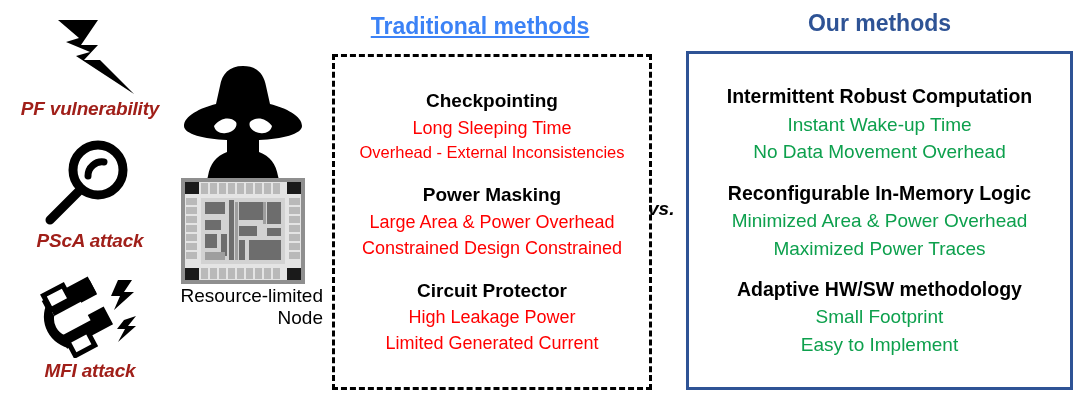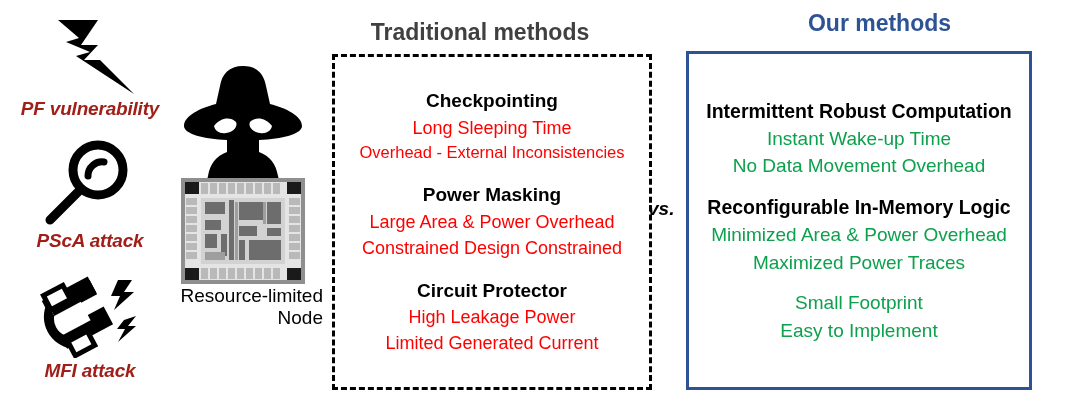--- a/index.html
+++ b/index.html
@@ -86,23 +86,24 @@
     position: absolute;
     text-align: center;
     font-weight: 700;
     font-size: 23px;
     white-space: nowrap;
   }
 
   
   #traditional-title {
     left: 320px;
-    top: 19px;
+    top: 13px;
     width: 320px;
-    color: #404040;
+    color: #3b82f6;
+    text-decoration: underline;
   }
   #traditional-box {
     position: absolute;
     left: 332px;
     top: 54px;
     width: 320px;
     height: 336px;
     border: 3px dashed #000000;
     box-sizing: border-box;
     display: flex;
@@ -148,21 +149,21 @@
   #our-title {
     left: 686px;
     top: 10px;
     width: 387px;
     color: #2e5395;
   }
   #our-box {
     position: absolute;
     left: 686px;
     top: 51px;
-    width: 346px;
+    width: 387px;
     height: 339px;
     border: 3px solid #2e5395;
     box-sizing: border-box;
     display: flex;
     flex-direction: column;
     justify-content: center;
     align-items: center;
     padding: 4px 2px;
   }
   .our-group {
@@ -338,19 +339,20 @@
       <span class="our-item">No Data Movement Overhead</span>
     </div>
 
     <div class="our-group">
       <span class="group-heading">Reconfigurable In-Memory Logic</span>
       <span class="our-item">Minimized Area &amp; Power Overhead</span>
       <span class="our-item">Maximized Power Traces</span>
     </div>
 
     <div class="our-group">
+      <span class="group-heading">Adaptive HW/SW methodology</span>
       <span class="our-item">Small Footprint</span>
       <span class="our-item">Easy to Implement</span>
     </div>
 
   </div>
 
 </div>
 
 </body></html>

